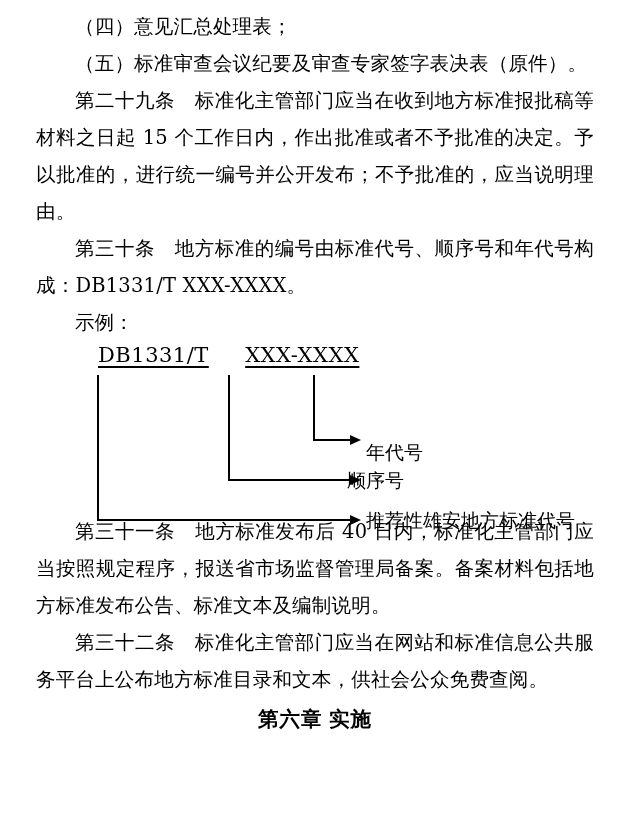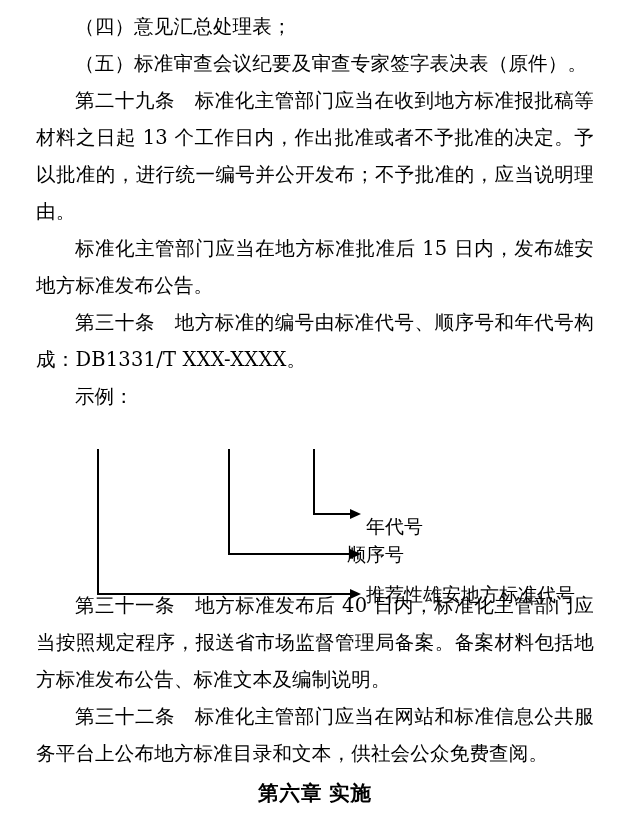--- a/index.html
+++ b/index.html
@@ -98,29 +98,33 @@
 </style>
 </head>
 <body>
 
 <div class="page">
 
   <p class="para indent">（四）意见汇总处理表；</p>
 
   <p class="para indent">（五）标准审查会议纪要及审查专家签字表决表（原件）。</p>
 
-  <p class="para indent">第二十九条　标准化主管部门应当在收到地方标准报批稿等材料之日起 13 个工作日内，作出批准或者不予批准的决定。予以批准的，进行统一编号并公开发布；不予批准的，应当说明理由。</p>
+  <p class="para indent">第二十九条　标准化主管部门应当在收到地方标准报批稿等材料之日起 15 个工作日内，作出批准或者不予批准的决定。予以批准的，进行统一编号并公开发布；不予批准的，应当说明理由。</p>
 
-  <p class="para indent">标准化主管部门应当在地方标准批准后 15 日内，发布雄安地方标准发布公告。</p>
 
   <p class="para indent">第三十条　地方标准的编号由标准代号、顺序号和年代号构成：DB1331/T XXX-XXXX。</p>
 
   <p class="example-label">示例：</p>
 
   <div class="diagram">
+    <div class="diag-code">
+      <span class="seg">DB1331/T</span>
+      <span class="sp"></span>
+      <span class="seg">XXX-XXXX</span>
+    </div>
 
     <div class="vline" style="left:277px; top:32px; height:65px;"></div>
     <div class="hline" style="left:277px; top:96px; width:41px;"></div>
     <div class="arrow" style="left:314px; top:92px;"></div>
     <div class="diag-text" style="left:330px; top:97px;">年代号</div>
 
     <div class="vline" style="left:192px; top:32px; height:105px;"></div>
     <div class="hline" style="left:192px; top:136px; width:126px;"></div>
     <div class="arrow" style="left:314px; top:132px;"></div>
     <div class="diag-text" style="left:311px; top:125px;">顺序号</div>

